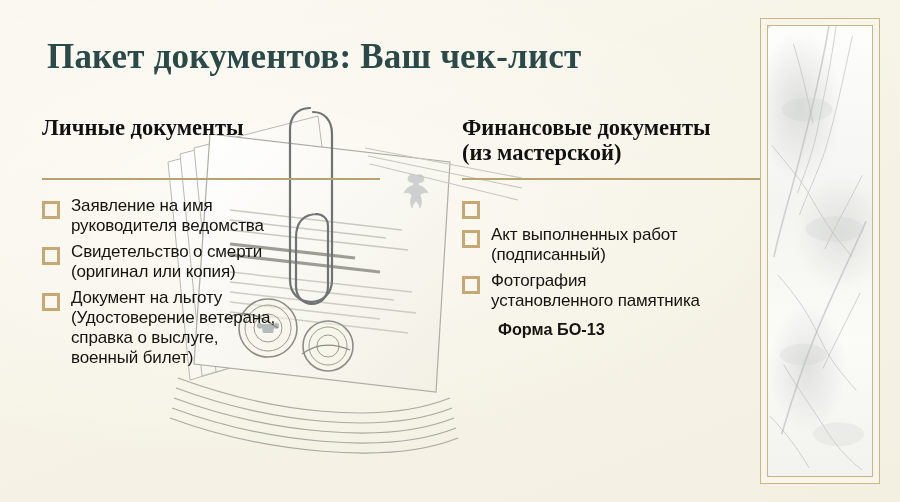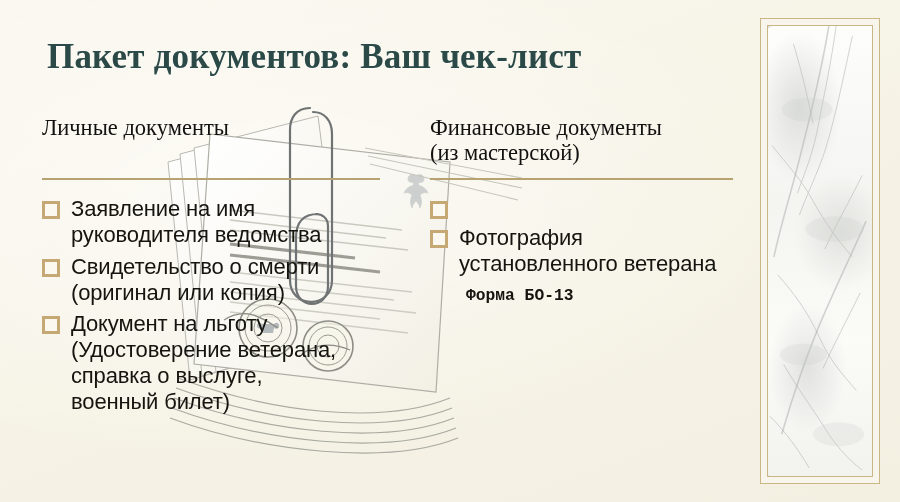--- a/index.html
+++ b/index.html
@@ -29,25 +29,25 @@
     position:absolute;left:47px;top:37px;
     font-family:"Liberation Serif", serif;
     font-weight:700;font-size:35px;letter-spacing:.2px;
     color:#2b4a47;white-space:nowrap;
     text-shadow:0 1px 0 rgba(255,255,255,.6);
   }
 
   
   .col{position:absolute;top:115px;}
   .col-left{left:42px;width:345px;}
-  .col-right{left:430px;width:310px;}
+  .col-right{left:462px;width:310px;}
 
   .col-head{
     font-family:"Liberation Serif", serif;
-    font-weight:400;font-size:22.5px;line-height:1.12;
+    font-weight:700;font-size:22.5px;line-height:1.12;
     color:#111110;margin:0;white-space:pre-line;
   }
   .col-left .col-head{height:62px;}
   .col-right .col-head{height:62px;}
 
   .rule{height:2px;background:#b7a371;margin-top:1px;}
   .col-left .rule{width:338px;}
   .col-right .rule{width:303px;}
 
   ul.checklist{list-style:none;margin:0;padding:0;}
@@ -56,25 +56,25 @@
     margin-top:6px;
   }
   ul.checklist li:first-child{margin-top:16px;}
   .cbox{
     flex:0 0 auto;width:12px;height:12px;margin-top:5px;
     border:3px solid #c5a873;background:#faf8ef;
     box-sizing:content-box;
   }
   .ctext{
     font-family:"Liberation Sans", sans-serif;
-    font-size:22px;line-height:1.175;color:#15140f;
+    font-size:17px;line-height:1.175;color:#15140f;
     white-space:pre-line;letter-spacing:-.15px;
   }
   .note{
-    font-family:Liberation Mono, monospace;
+    font-family:Liberation Sans, sans-serif;
     font-weight:700;font-size:16.3px;color:#15140f;
     margin:9px 0 0 36px;
   }
 
   
   .panel{
     position:absolute;right:20px;top:18px;
     width:120px;height:466px;
     background:#f8f6ec;
     padding:6px;box-sizing:border-box;
@@ -209,22 +209,27 @@
   <div class="col col-right">
     <div class="col-head">Финансовые документы
 (из мастерской)</div>
     <div class="rule"></div>
     <ul class="checklist">
       <li>
         <span class="cbox"></span>
       </li>
       <li>
         <span class="cbox"></span>
+        <span class="ctext">Акт выполненных работ
+(подписанный)</span>
+      </li>
+      <li>
+        <span class="cbox"></span>
         <span class="ctext">Фотография
-установленного ветерана</span>
+установленного памятника</span>
       </li>
     </ul>
     <div class="note">Форма БО-13</div>
   </div>
 
   <div class="panel">
     <div class="panel-inner">
       <svg viewBox="0 0 106 452" preserveAspectRatio="none" xmlns="http://www.w3.org/2000/svg">
         <g fill="none" stroke="#b9bcb8" stroke-width="1" opacity=".65">
           <path d="M70 -4 C64 40 58 64 52 96 C46 128 40 140 30 168"></path>

